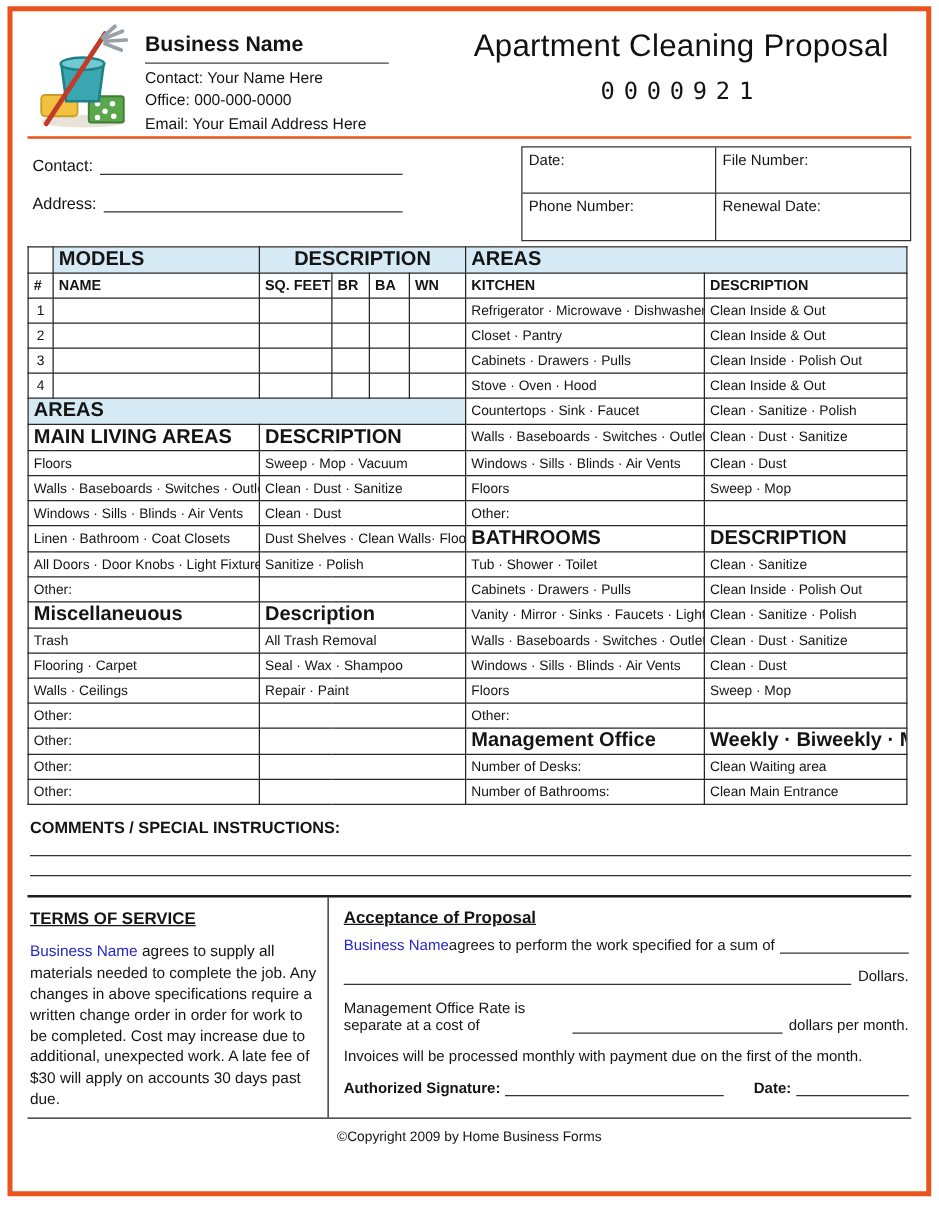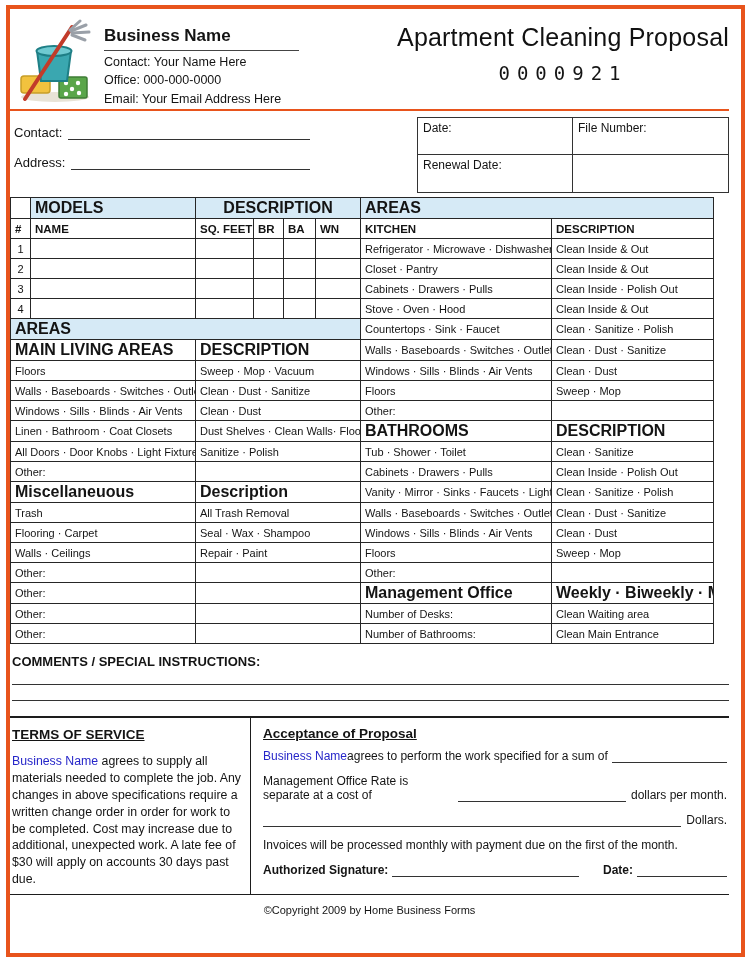--- a/index.html
+++ b/index.html
@@ -3,31 +3,31 @@
 <meta charset="utf-8">
 <style>
   * { box-sizing: border-box; margin: 0; padding: 0; }
   html, body { width: 751px; background: #ffffff; }
   body { font-family: "Liberation Sans", sans-serif; color: #141414; }
   .page {
     width: 739px; height: 952px;
     margin: 5px 6px 13px 6px;
     border: 4px solid #e8541c;
     background: #ffffff;
-    padding: 6px 12px 0 0;
+    padding: 6px 12px 0 12px;
     position: relative;
     overflow: hidden;
   }
 
   
   .header { display: flex; position: relative; padding: 4px 0 2px 6px; height: 92px; }
   .logo { width: 78px; height: 84px; flex: 0 0 78px; }
   .biz { margin-left: 10px; font-size: 12.5px; line-height: 1.5; padding-top: 4px; }
   .biz-name { display: block; font-size: 17px; font-weight: bold; border-bottom: 1px solid #444; width: 195px; padding-bottom: 1px; margin-bottom: 2px; }
-  .title-block { position: absolute; right: 0; top: 8px; text-align: center; }
+  .title-block { position: absolute; right: 18px; top: 8px; text-align: center; }
   .doc-title { font-size: 25px; font-weight: normal; letter-spacing: 0.2px; color: #111; }
   .doc-number { font-family: "DejaVu Sans Mono", monospace; font-size: 19px; letter-spacing: 7px; margin-top: 10px; }
   .header-rule { border-top: 2px solid #e8541c; margin: 2px 0 0 0; }
 
   
   .contact-row { display: flex; justify-content: space-between; padding: 6px 0 6px 0; height: 86px; }
   .contact-fields { width: 300px; padding-left: 4px; padding-top: 8px; font-size: 13px; }
   .field-line { display: flex; align-items: flex-end; margin-bottom: 15px; }
   .field-line .lbl { margin-right: 6px; white-space: nowrap; }
   .fill { border-bottom: 1px solid #333; height: 14px; }
@@ -121,20 +121,21 @@
         <span class="fill"></span>
       </div>
       <div class="field-line">
         <span class="lbl">Address:</span>
         <span class="fill"></span>
       </div>
     </div>
     <div class="info-box">
       <div class="info-cell"><span>Date:</span></div>
       <div class="info-cell"><span>File Number:</span></div>
+      <div class="info-cell"><span>Phone Number:</span></div>
       <div class="info-cell"><span>Renewal Date:</span></div>
     </div>
   </div>
 
   <table class="main">
     <colgroup>
       <col style="width:20px">
         <col style="width:165px">
         <col style="width:58px">
         <col style="width:30px">
@@ -313,27 +314,27 @@
       <div><span class="blue-text">Business Name</span><span> agrees to supply all materials needed to complete the job. Any changes in above specifications require a written change order in order for work to be completed.  Cost may increase due to additional, unexpected work.  A late fee of $30 will apply on accounts 30 days past due.</span></div>
     </div>
     <div class="accept-col">
       <div class="sec-heading">Acceptance of Proposal</div>
       <div class="accept-line">
         <span class="blue-text">Business Name</span>
           <span> agrees to perform the work specified for a sum of</span>
         <span class="fill"></span>
       </div>
       <div class="accept-line">
+        <span class="fill" style="margin-left:0;"></span>
+        <span class="suffix">Dollars.</span>
+      </div>
+      <div class="accept-line">
         <span>Management Office Rate is separate at a cost of</span>
         <span class="fill fill-fixed"></span>
         <span class="suffix">dollars per month.</span>
-      </div>
-      <div class="accept-line">
-        <span class="fill" style="margin-left:0;"></span>
-        <span class="suffix">Dollars.</span>
       </div>
       <div class="accept-line">
         <span>Invoices will be processed monthly with payment due on the first of the month.</span>
       </div>
       <div class="accept-line">
         <span class="bold">Authorized Signature:</span>
         <span class="fill"></span>
         <span class="bold" style="margin-left:24px;">Date:</span>
         <span class="fill fill-date"></span>
       </div>

